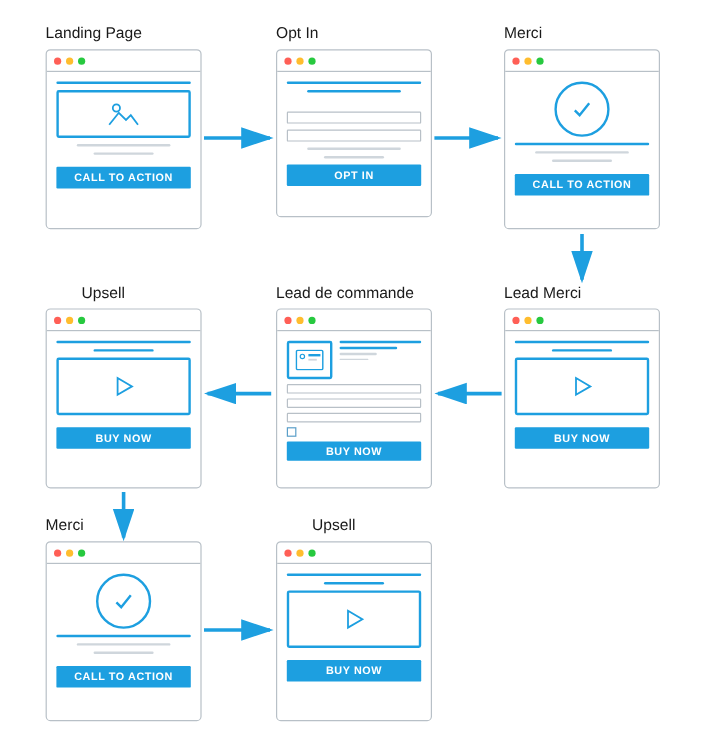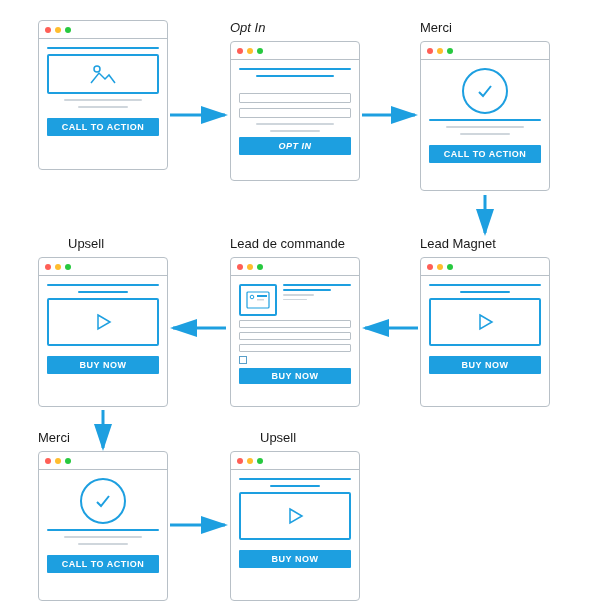--- a/index.html
+++ b/index.html
@@ -123,20 +123,21 @@
     }
     .arrow {
       position: absolute;
       pointer-events: none;
     }
   </style>
 </head>
 <body>
 
 <div class="page" style="left:38px; top:20px;">
+  <div class="page-title">Landing Page</div>
   <div class="browser">
     <div class="titlebar">
       <span class="dot r"></span>
       <span class="dot y"></span>
       <span class="dot g"></span>
     </div>
     <div class="content">
       <div class="line full"></div>
       <div class="imgbox">
         <svg width="28" height="22" viewBox="0 0 28 22">
@@ -145,21 +146,21 @@
         </svg>
       </div>
       <div class="line grey med"></div>
       <div class="line grey sm"></div>
       <div style="flex:1"></div>
       <div class="cta">CALL TO ACTION</div>
     </div>
   </div>
 </div>
 
-<div class="page" style="left:230px; top:20px;font-style:italic;">
+<div class="page" style="left:230px; top:20px;">
   <div class="page-title">Opt In</div>
   <div class="browser short">
     <div class="titlebar">
       <span class="dot r"></span>
       <span class="dot y"></span>
       <span class="dot g"></span>
     </div>
     <div class="content">
       <div class="line full"></div>
       <div class="line med"></div>
@@ -190,21 +191,21 @@
       <div class="line full"></div>
       <div class="line grey med"></div>
       <div class="line grey sm"></div>
       <div style="flex:1"></div>
       <div class="cta">CALL TO ACTION</div>
     </div>
   </div>
 </div>
 
 <div class="page" style="left:420px; top:236px;">
-  <div class="page-title">Lead Magnet</div>
+  <div class="page-title">Lead Merci</div>
   <div class="browser">
     <div class="titlebar">
       <span class="dot r"></span>
       <span class="dot y"></span>
       <span class="dot g"></span>
     </div>
     <div class="content">
       <div class="line full"></div>
       <div class="line sm"></div>
       <div class="videobox">

